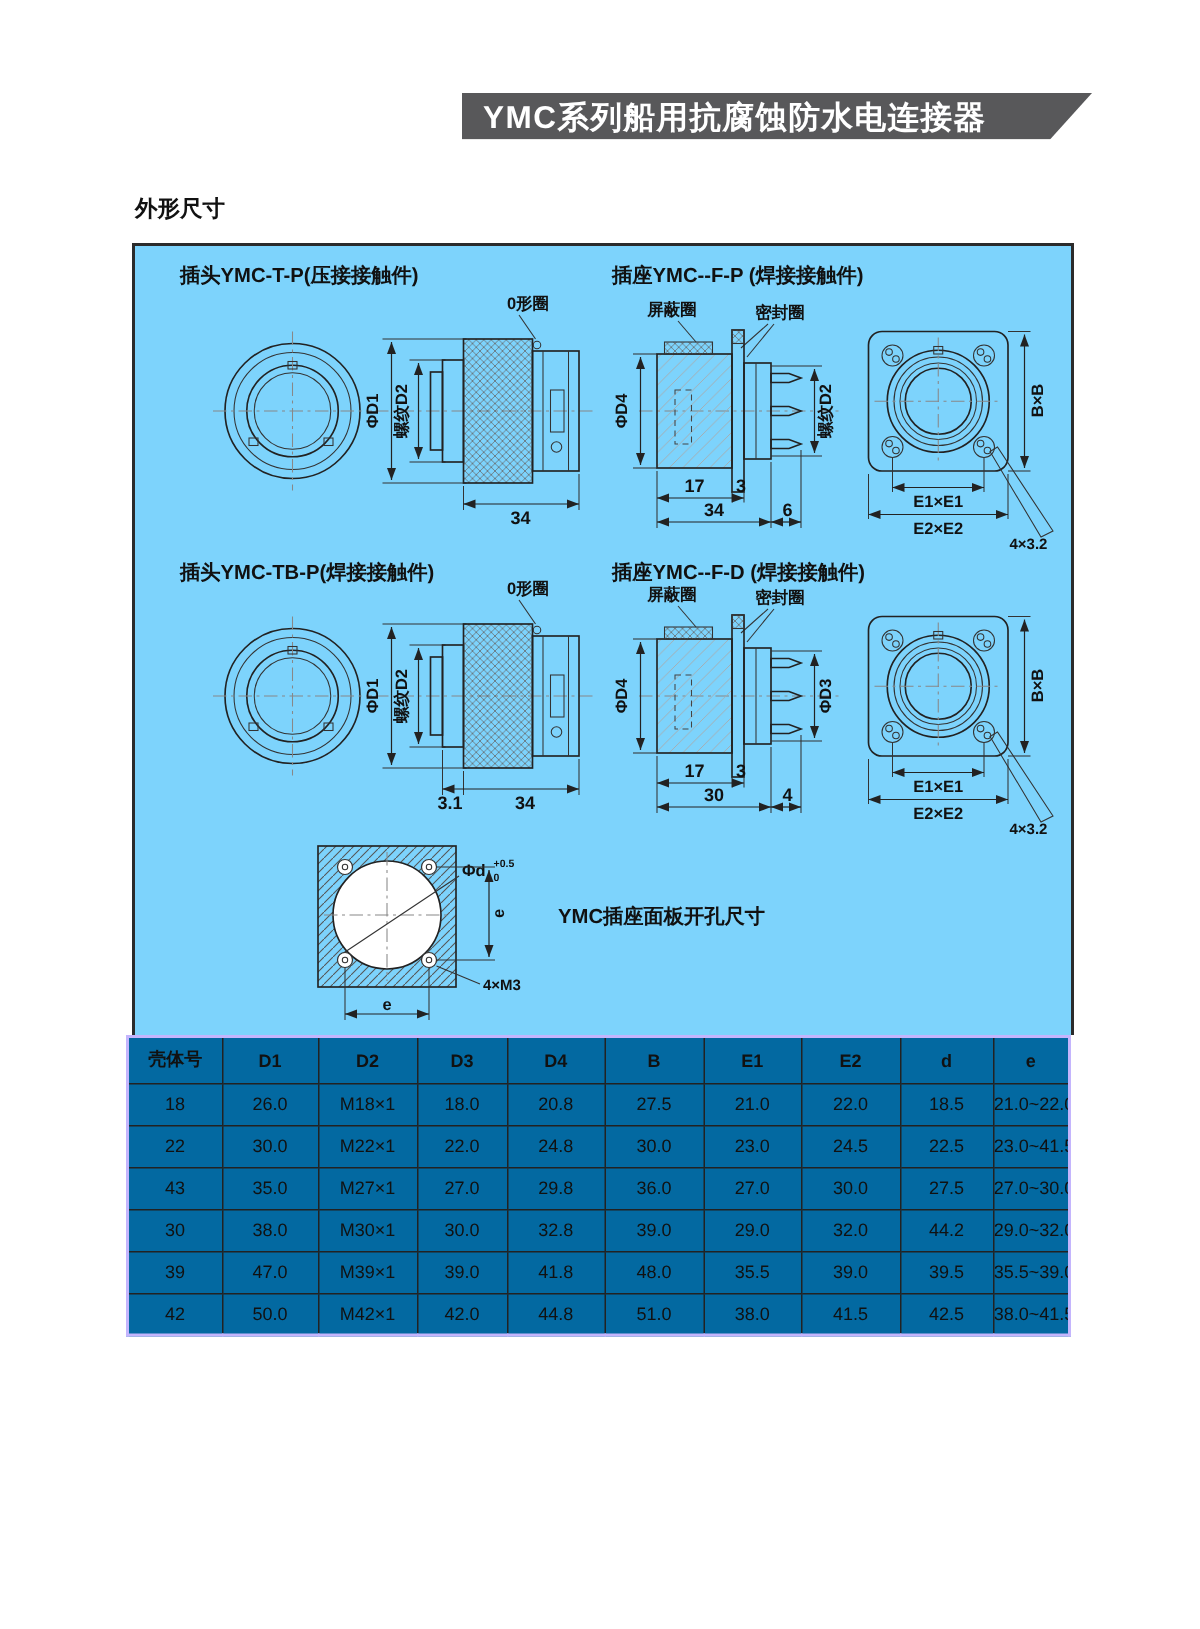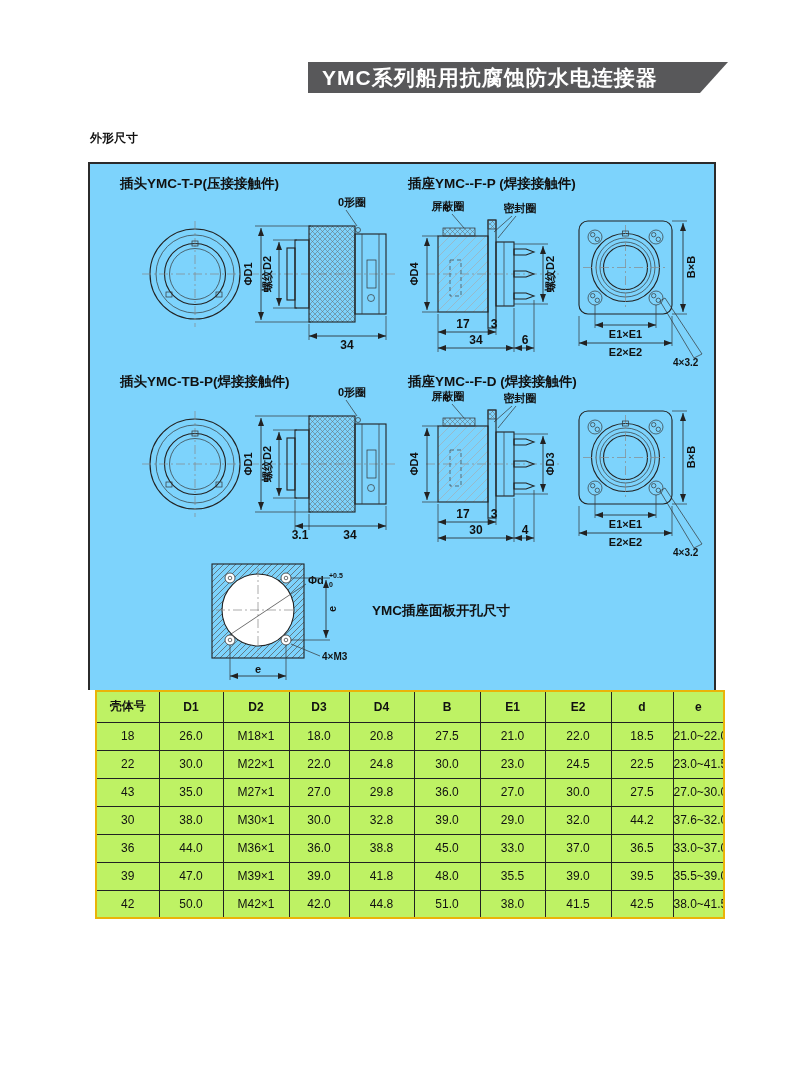--- a/index.html
+++ b/index.html
@@ -2,38 +2,38 @@
 <html><head>
 <meta charset="utf-8">
 <style>
   *{margin:0;padding:0;box-sizing:border-box}
   html,body{background:#ffffff}
   .page{position:relative;width:800px;height:1086px;background:#ffffff;font-family:"Liberation Sans",sans-serif;overflow:hidden}
   .banner{position:absolute;left:308px;top:62px;width:420px;height:31px;background:#58585a;
           clip-path:polygon(0 0,100% 0,calc(100% - 28px) 100%,0 100%);
           display:flex;align-items:center;padding-left:14px}
   .banner span{color:#ffffff;font-size:21px;font-weight:bold;letter-spacing:1px;white-space:nowrap}
-  .section-title{position:absolute;left:90px;top:130px;font-size:12px;font-weight:bold;color:#111}
+  .section-title{position:absolute;left:90px;top:130px;font-size:15px;font-weight:bold;color:#111}
   .diagram-box{position:absolute;left:88px;top:162px;width:628px;height:528px;border:2px solid #2b2b2b;border-bottom:none;background:#7dd3fc}
   .diagram-box svg{display:block}
   
   .ol2{fill:none;stroke:#222;stroke-width:1.1}
   .tn{fill:none;stroke:#333;stroke-width:0.7}
   .cl{stroke:#888;stroke-width:0.7;stroke-dasharray:9 3 2 3;fill:none}
   .dm{stroke:#222;stroke-width:0.8;fill:none}
   .xl{stroke:#333;stroke-width:0.7}
   .dsh{fill:none;stroke:#444;stroke-width:0.7;stroke-dasharray:4 3}
   svg text{font-family:"Liberation Sans",sans-serif;fill:#111}
   .t11{font-size:11px;font-weight:bold}
   .t12{font-size:12px;font-weight:bold}
   .t10{font-size:10px;font-weight:bold}
   .t7{font-size:7px;font-weight:bold}
   .hd{font-size:13.5px;font-weight:bold}
   
-  .dim-table{position:absolute;left:95px;top:690px;width:628px;border-collapse:collapse;table-layout:fixed;border:2px solid #eab308;background:#bef264}
+  .dim-table{position:absolute;left:84px;top:690px;width:628px;border-collapse:collapse;table-layout:fixed;border:2px solid #c4b5fd;background:#0369a1}
   .dim-table th,.dim-table td{border:1px solid #222;text-align:center;vertical-align:middle;font-size:12px;color:#111;padding:0;overflow:hidden;white-space:nowrap}
   .dim-table th{height:31px;font-weight:bold}
   .dim-table td{height:28px;font-weight:normal}
 </style>
 </head>
 <body>
 
 <div class="page">
 
   <div class="banner">
@@ -403,33 +403,21 @@
         <tr>
           <td>30</td>
           <td>38.0</td>
           <td>M30×1</td>
           <td>30.0</td>
           <td>32.8</td>
           <td>39.0</td>
           <td>29.0</td>
           <td>32.0</td>
           <td>44.2</td>
-          <td>37.6~32.0</td>
-        </tr>
-        <tr>
-          <td>36</td>
-          <td>44.0</td>
-          <td>M36×1</td>
-          <td>36.0</td>
-          <td>38.8</td>
-          <td>45.0</td>
-          <td>33.0</td>
-          <td>37.0</td>
-          <td>36.5</td>
-          <td>33.0~37.0</td>
+          <td>29.0~32.0</td>
         </tr>
         <tr>
           <td>39</td>
           <td>47.0</td>
           <td>M39×1</td>
           <td>39.0</td>
           <td>41.8</td>
           <td>48.0</td>
           <td>35.5</td>
           <td>39.0</td>

